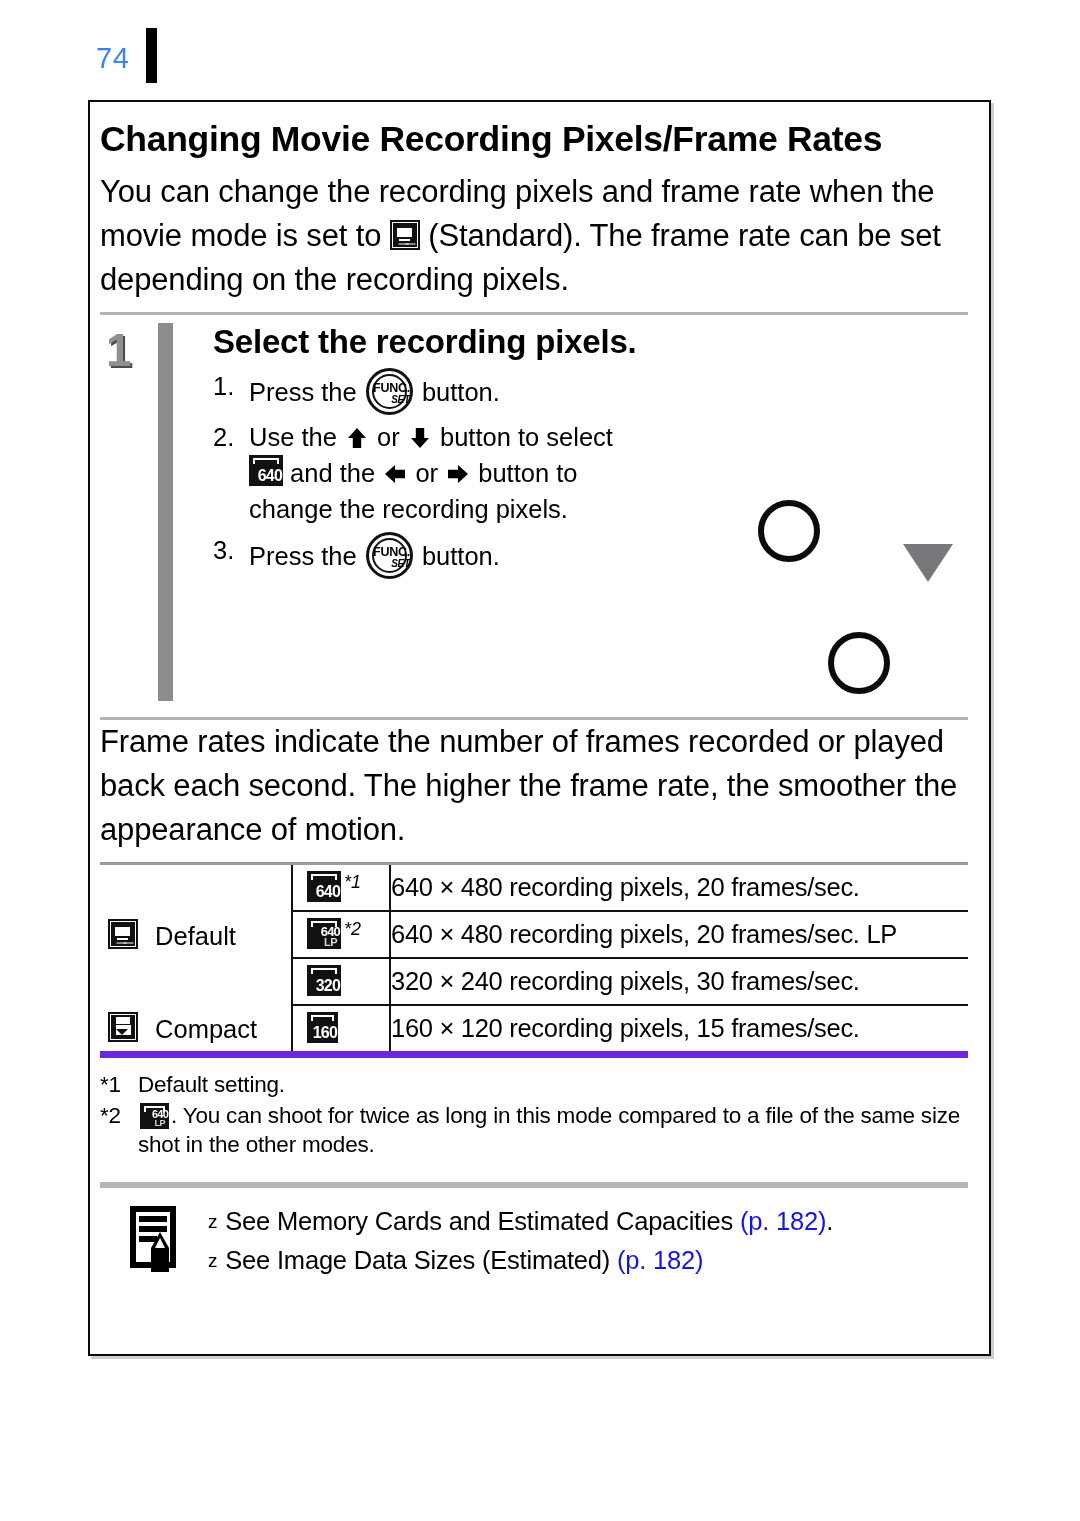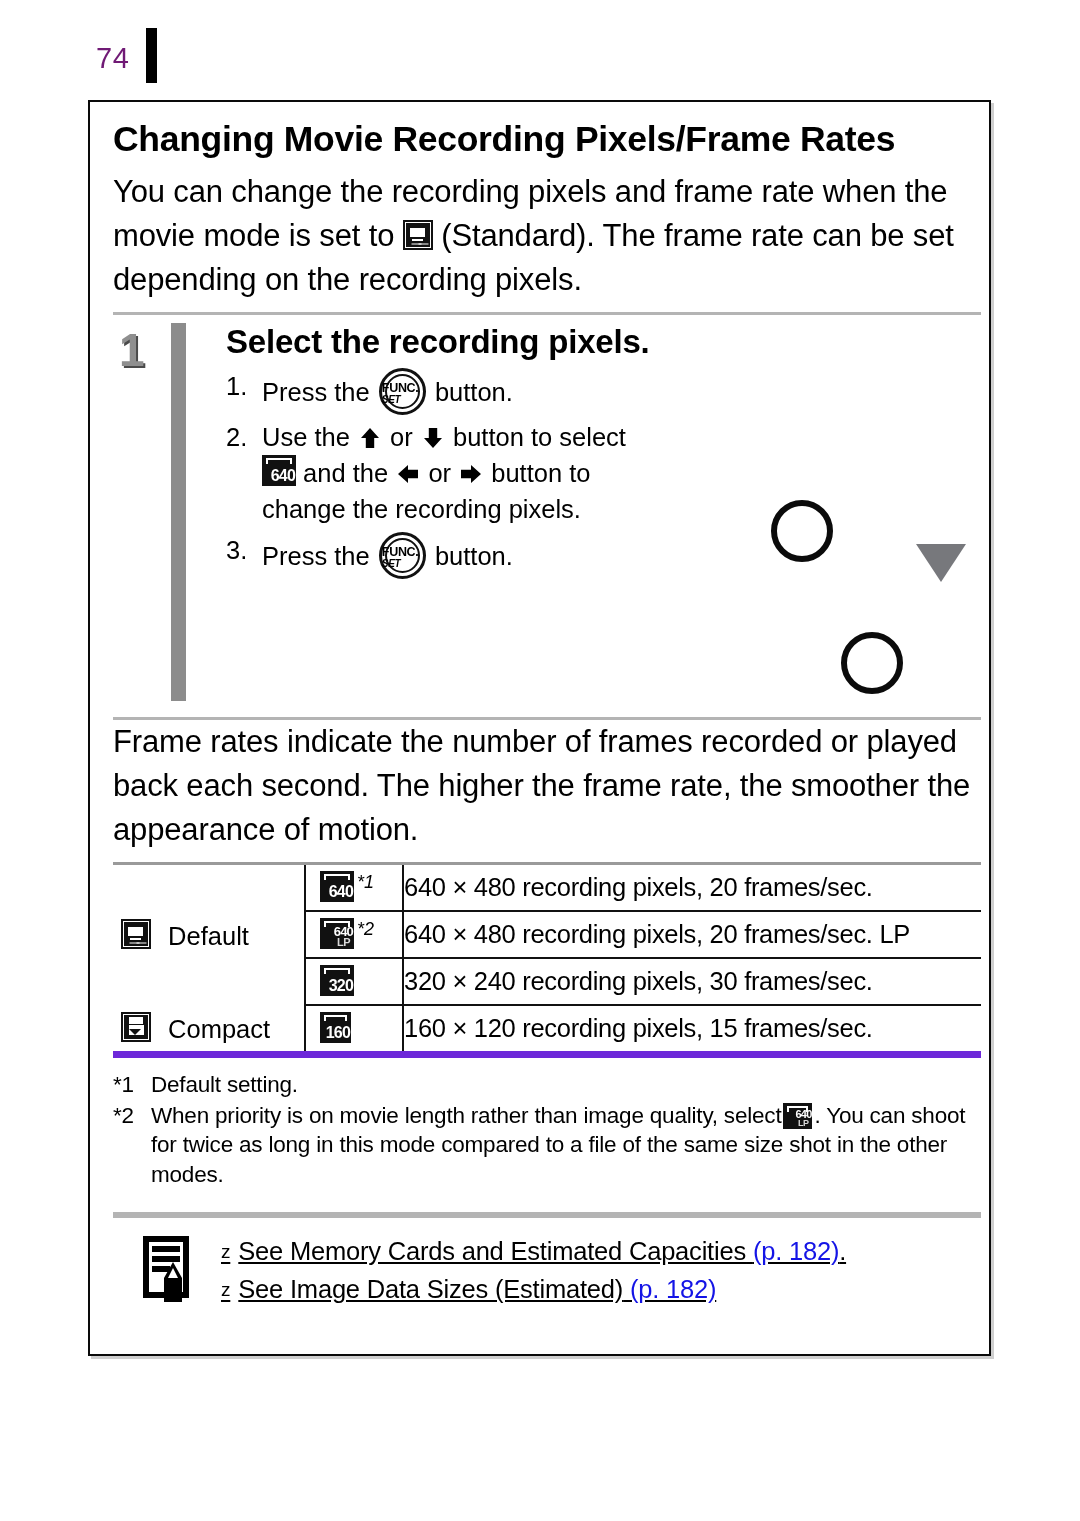--- a/index.html
+++ b/index.html
@@ -19,41 +19,41 @@
   .page-head {
     position: absolute;
     left: 0; top: 18px;
     width: 1080px; height: 62px;
   }
   .page-num {
     position: absolute;
     left: 96px; top: 24px;
     font-size: 29px;
     letter-spacing: 0.5px;
-    color: #701a75;
+    color: #3b82f6;
   }
   .page-tab {
     position: absolute;
     left: 146px; top: 10px;
     width: 11px; height: 55px;
     background: #000;
   }
 
   
   .page-frame {
     position: absolute;
     left: 88px; top: 100px;
     width: 903px; height: 1256px;
     border: 2px solid #0a0a0a;
     background: #fff;
     box-shadow: 3px 3px 0 0 #cfcfcf;
   }
   .inner {
     position: absolute;
-    left: 23px; top: 10px;
+    left: 10px; top: 10px;
     width: 868px;
   }
 
   
   h1.sect-title {
     font-size: 35.5px;
     font-weight: bold;
     letter-spacing: -0.3px;
     margin: 8px 0 10px 0;
     line-height: 1.12;
@@ -198,21 +198,21 @@
   }
   .ico-func::before {
     content: "";
     position: absolute;
     left: 3px; top: 3px; right: 3px; bottom: 3px;
     border-radius: 50%;
     border: 2.5px solid #111;
   }
   .ico-func .t1, .ico-func .t2 {
     position: absolute; left: 0; right: 0;
-    text-align: left;
+    text-align: right;
     font-weight: bold;
     line-height: 1;
     letter-spacing: -0.3px;
   }
   .ico-func .t1 { top: 11px; font-size: 12.5px; }
   .ico-func .t2 { top: 24px; font-size: 10px; font-style: italic; }
 
   
   .arw { display: inline-block; width: 26px; height: 26px; vertical-align: -5px; position: relative; }
   .arw svg { display: block; }
@@ -349,21 +349,20 @@
   
   .rule2 {
     height: 6px;
     background: #b4b4b4;
     margin: 22px 0 0 0;
   }
   .seealso {
     position: relative;
     min-height: 110px;
     padding: 14px 0 0 108px;
-    text-decoration: underline;
   }
   .note-icon {
     position: absolute;
     left: 28px; top: 16px;
     width: 58px; height: 72px;
   }
   .seealso .line {
     font-size: 25.5px;
     line-height: 1.52;
     letter-spacing: -0.2px;
@@ -530,21 +529,21 @@
     </tbody>
       </table>
 
     <div class="notes">
       <div class="n">
         <span class="mk">*1</span>
         <span>Default setting.</span>
       </div>
       <div class="n">
         <span class="mk">*2</span>
-        <span>When priority is on movie length rather than image quality, select</span><span class="ico ico-res lp" style="height:26px;width:29px;vertical-align:-6px;margin:0 2px;">
+        <span class="ico ico-res lp" style="height:26px;width:29px;vertical-align:-6px;margin:0 2px;">
           <span class="brk"></span>
           <span class="num" style="font-size:11px;bottom:8px;">640</span>
           <span class="lpt" style="font-size:9px;">LP</span>
         </span><span>. You can shoot for twice as long in this mode compared to a file of the same size shot in the other modes.</span>
       </div>
     </div>
 
     <div class="rule2"></div>
 
     <div class="seealso">

